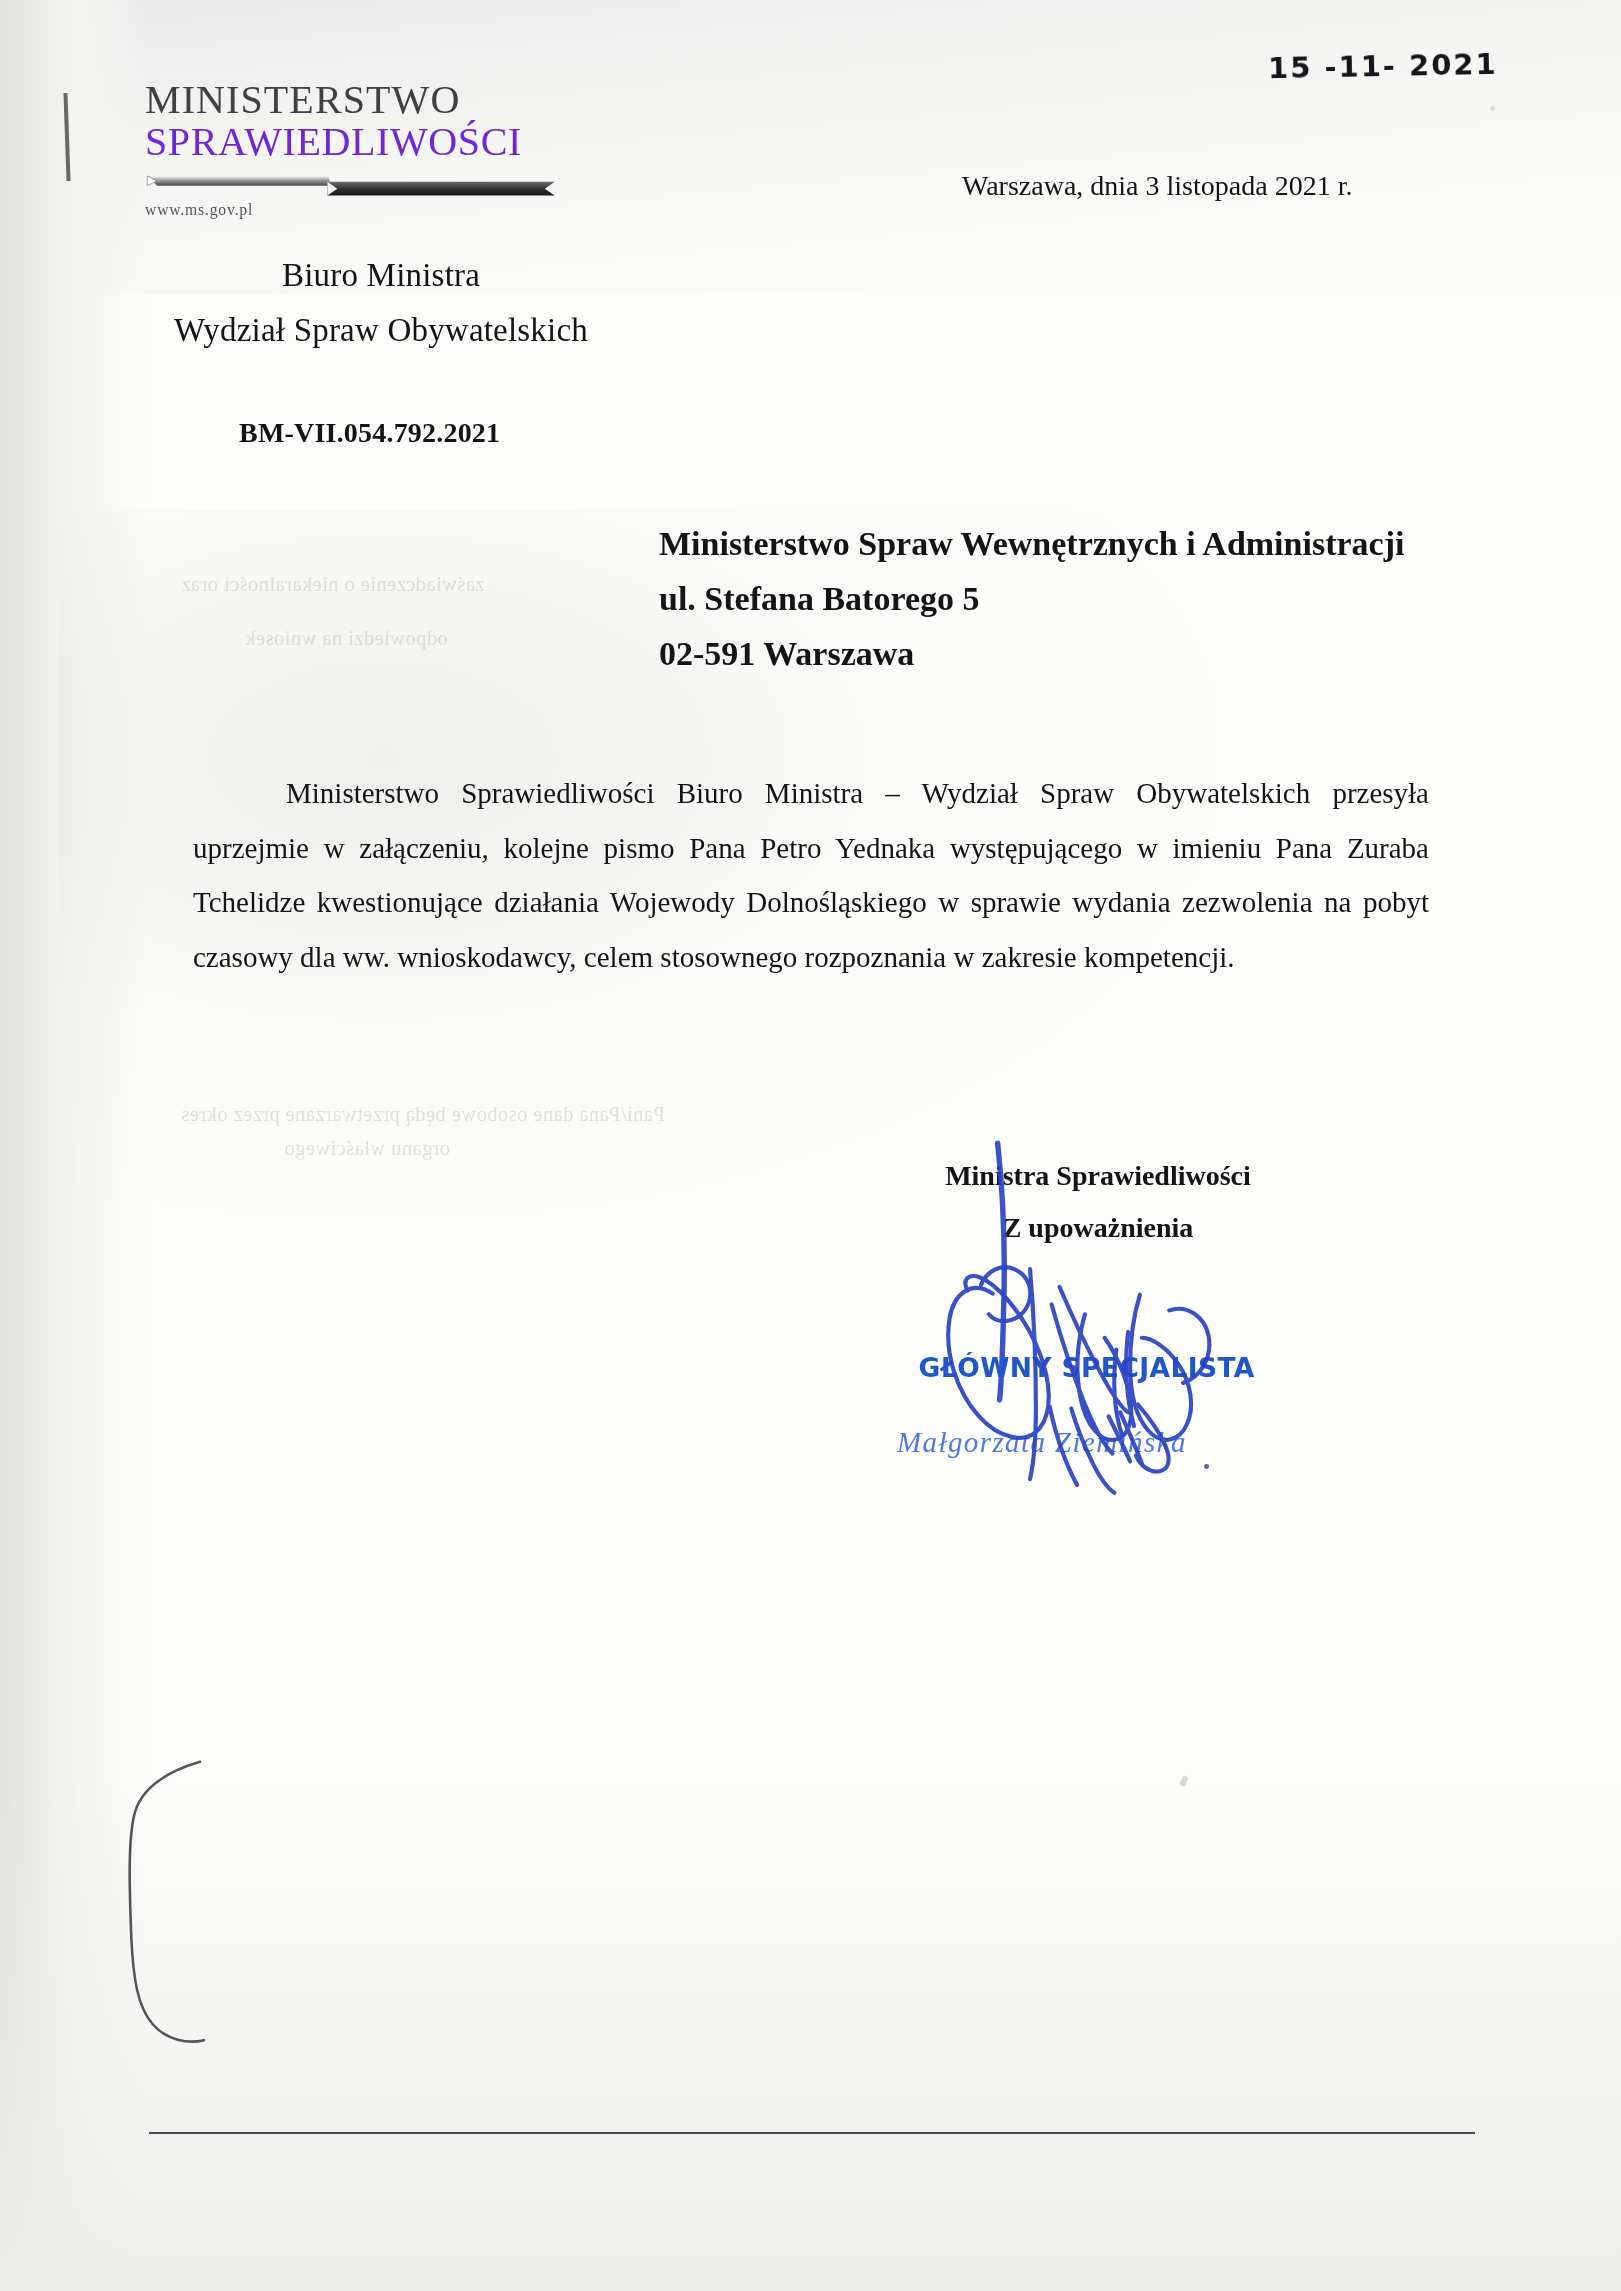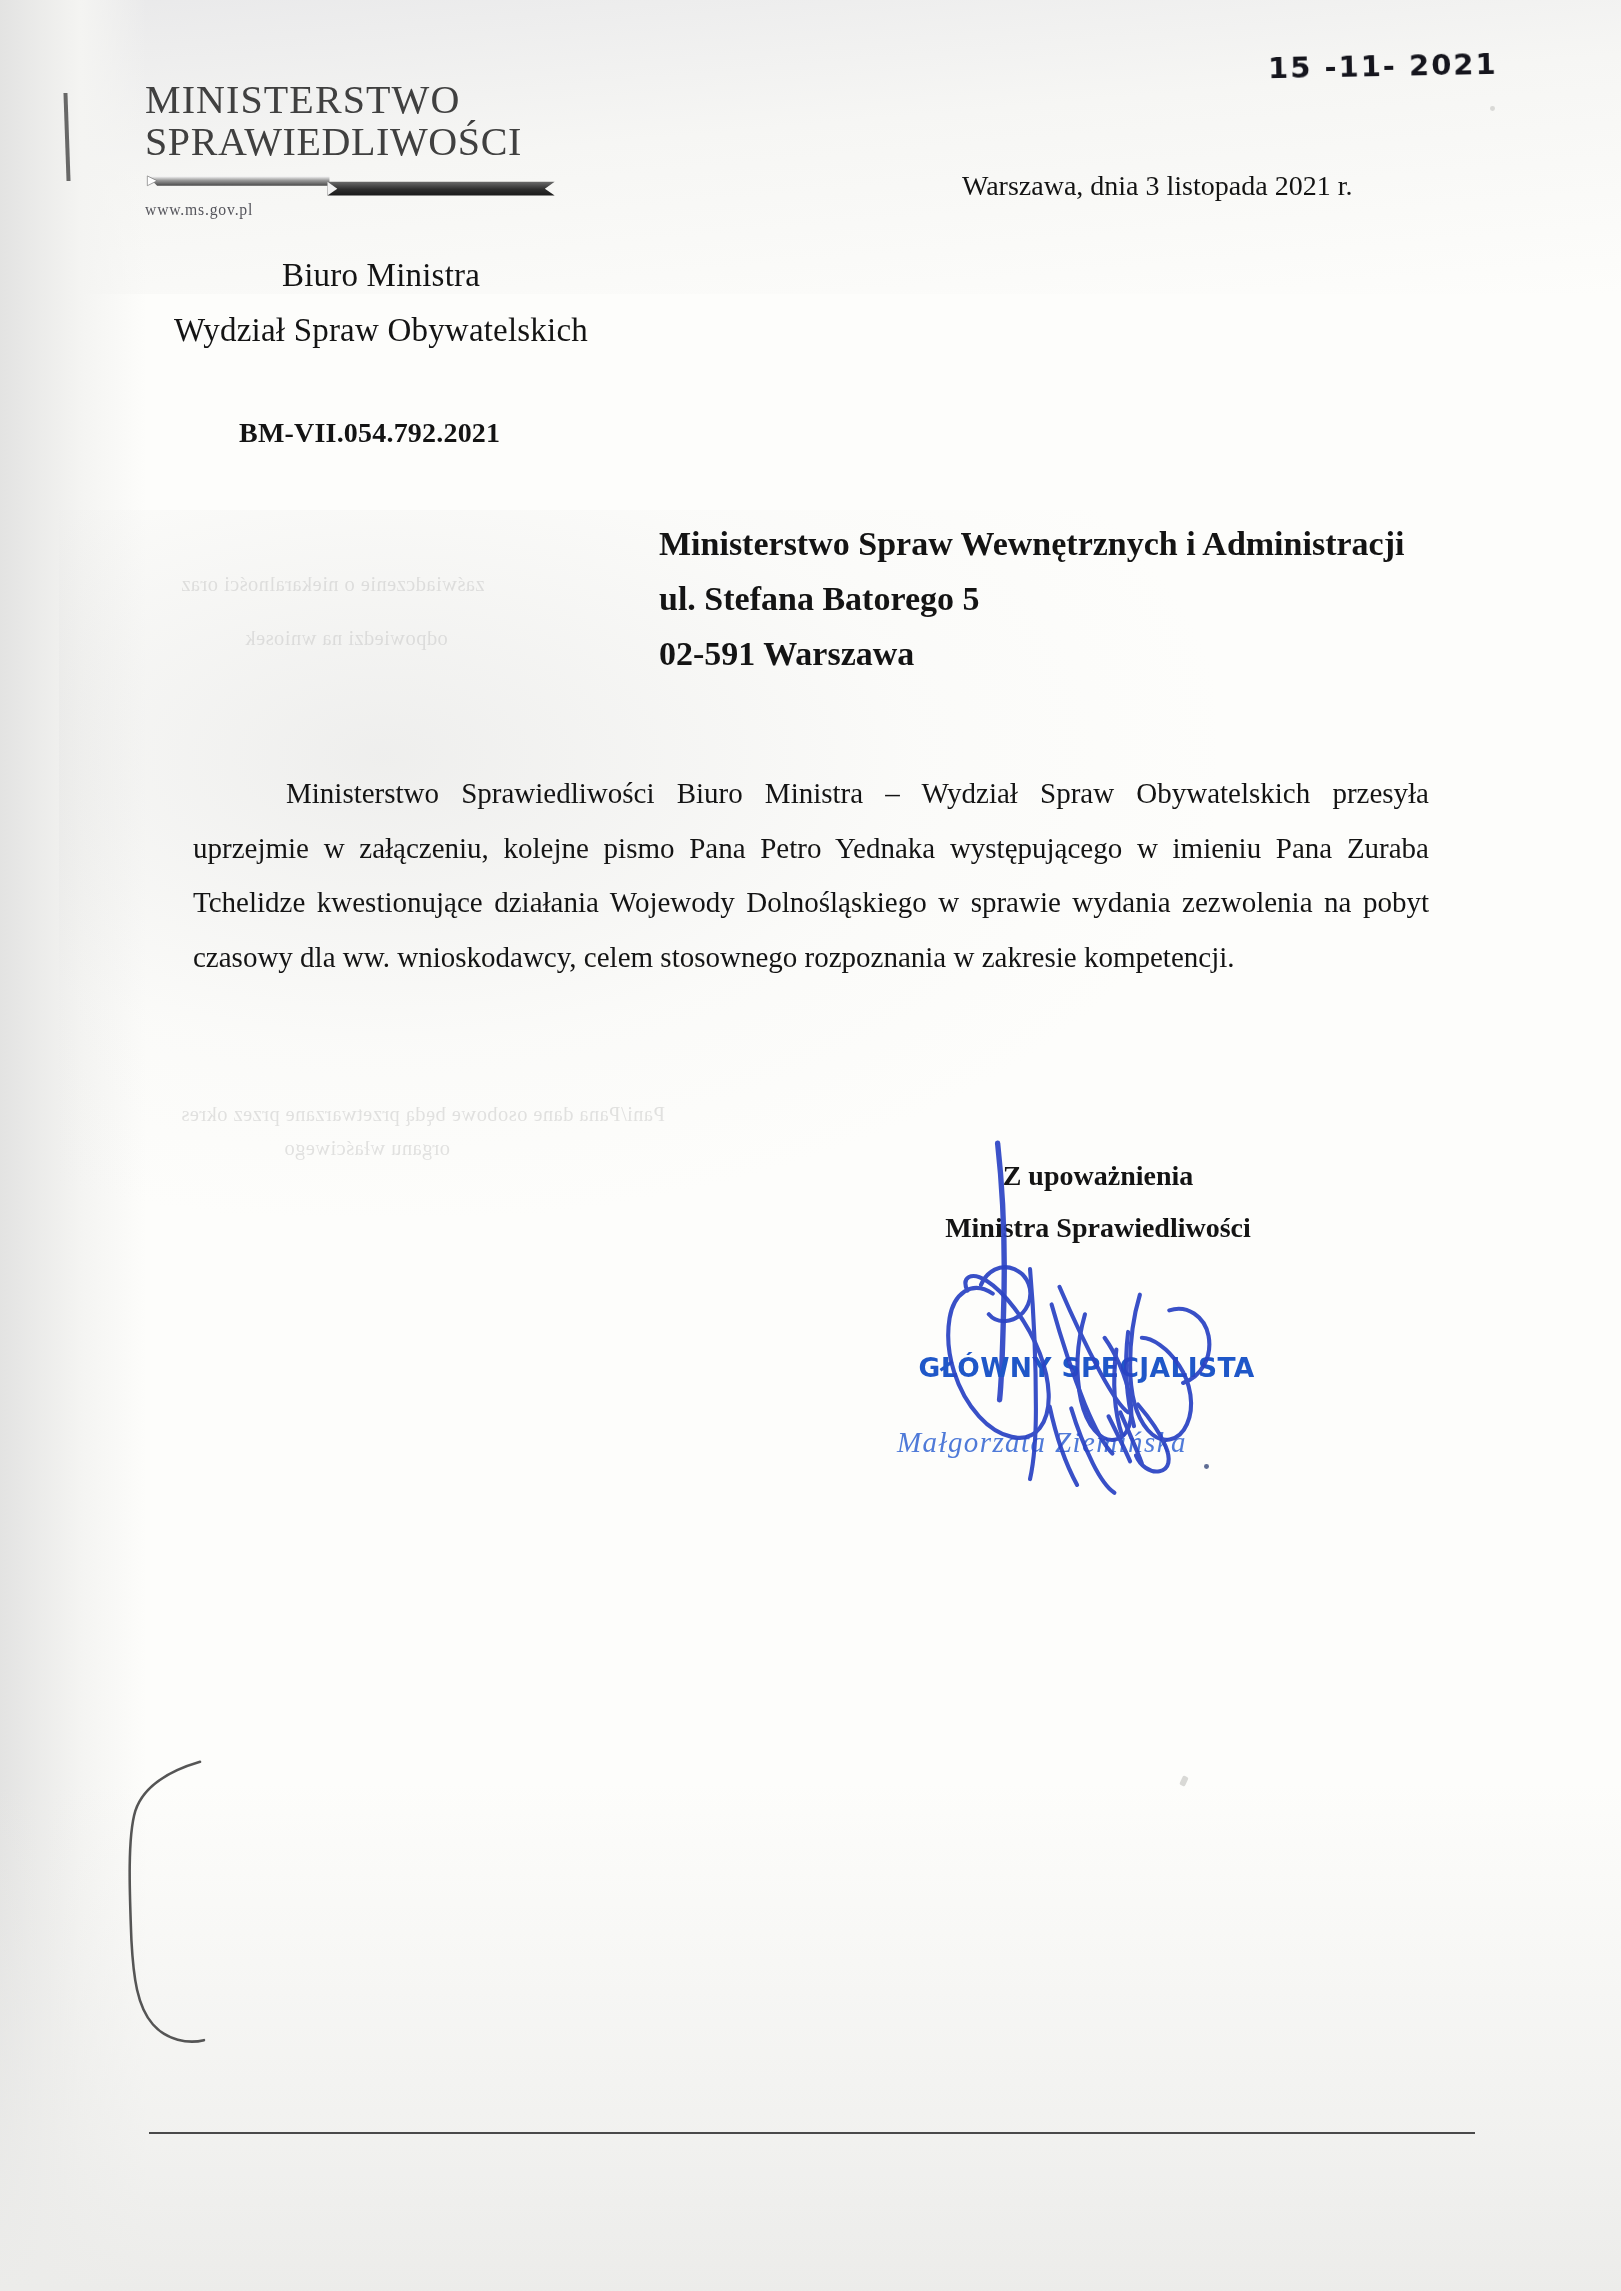--- a/index.html
+++ b/index.html
@@ -70,21 +70,21 @@
   .lh-line1 {
     font-size: 40px;
     letter-spacing: 1.1px;
     color: #404040;
     line-height: 1.02;
     font-family: "Liberation Serif", "DejaVu Serif", serif;
   }
   .lh-line2 {
     font-size: 40px;
     letter-spacing: 0.6px;
-    color: #404040;
+    color: #6d28d9;
     line-height: 1.02;
     margin-top: 1px;
     font-family: "Liberation Serif", "DejaVu Serif", serif;
   }
   .lh-ribbon {
     margin-top: 9.8px;
     width: 412px;
     height: 23.5px;
   }
   .lh-url {
@@ -347,22 +347,22 @@
 
   <div class="addressee">
     <div>Ministerstwo Spraw Wewnętrznych i Administracji</div>
     <div>ul. Stefana Batorego 5</div>
     <div>02-591 Warszawa</div>
   </div>
 
   <div class="body-text">Ministerstwo Sprawiedliwości Biuro Ministra – Wydział Spraw Obywatelskich przesyła uprzejmie w załączeniu, kolejne pismo Pana Petro Yednaka występującego w imieniu Pana Zuraba Tchelidze kwestionujące działania Wojewody Dolnośląskiego w sprawie wydania zezwolenia na pobyt czasowy dla ww. wnioskodawcy, celem stosownego rozpoznania w zakresie kompetencji.</div>
 
   <div class="sig-block">
+    <div class="sig-line">Ministra Sprawiedliwości</div>
     <div class="sig-line">Z upoważnienia</div>
-    <div class="sig-line">Ministra Sprawiedliwości</div>
   </div>
 
   <div class="pen-stroke" style="left:980px; top:1137px;">
     <svg viewBox="0 0 480 420" width="470" height="412" aria-hidden="true">
       <path d="M18,6 C24,60 26,120 24,180 C23,220 22,250 20,268" fill="none" stroke="#2b43c4" stroke-width="5.5" stroke-linecap="round" opacity=".92"></path>
     </svg>
   </div>
 
   <div class="sig-stamp-wrap">
     <div class="stamp-role">GŁÓWNY SPECJALISTA</div>

